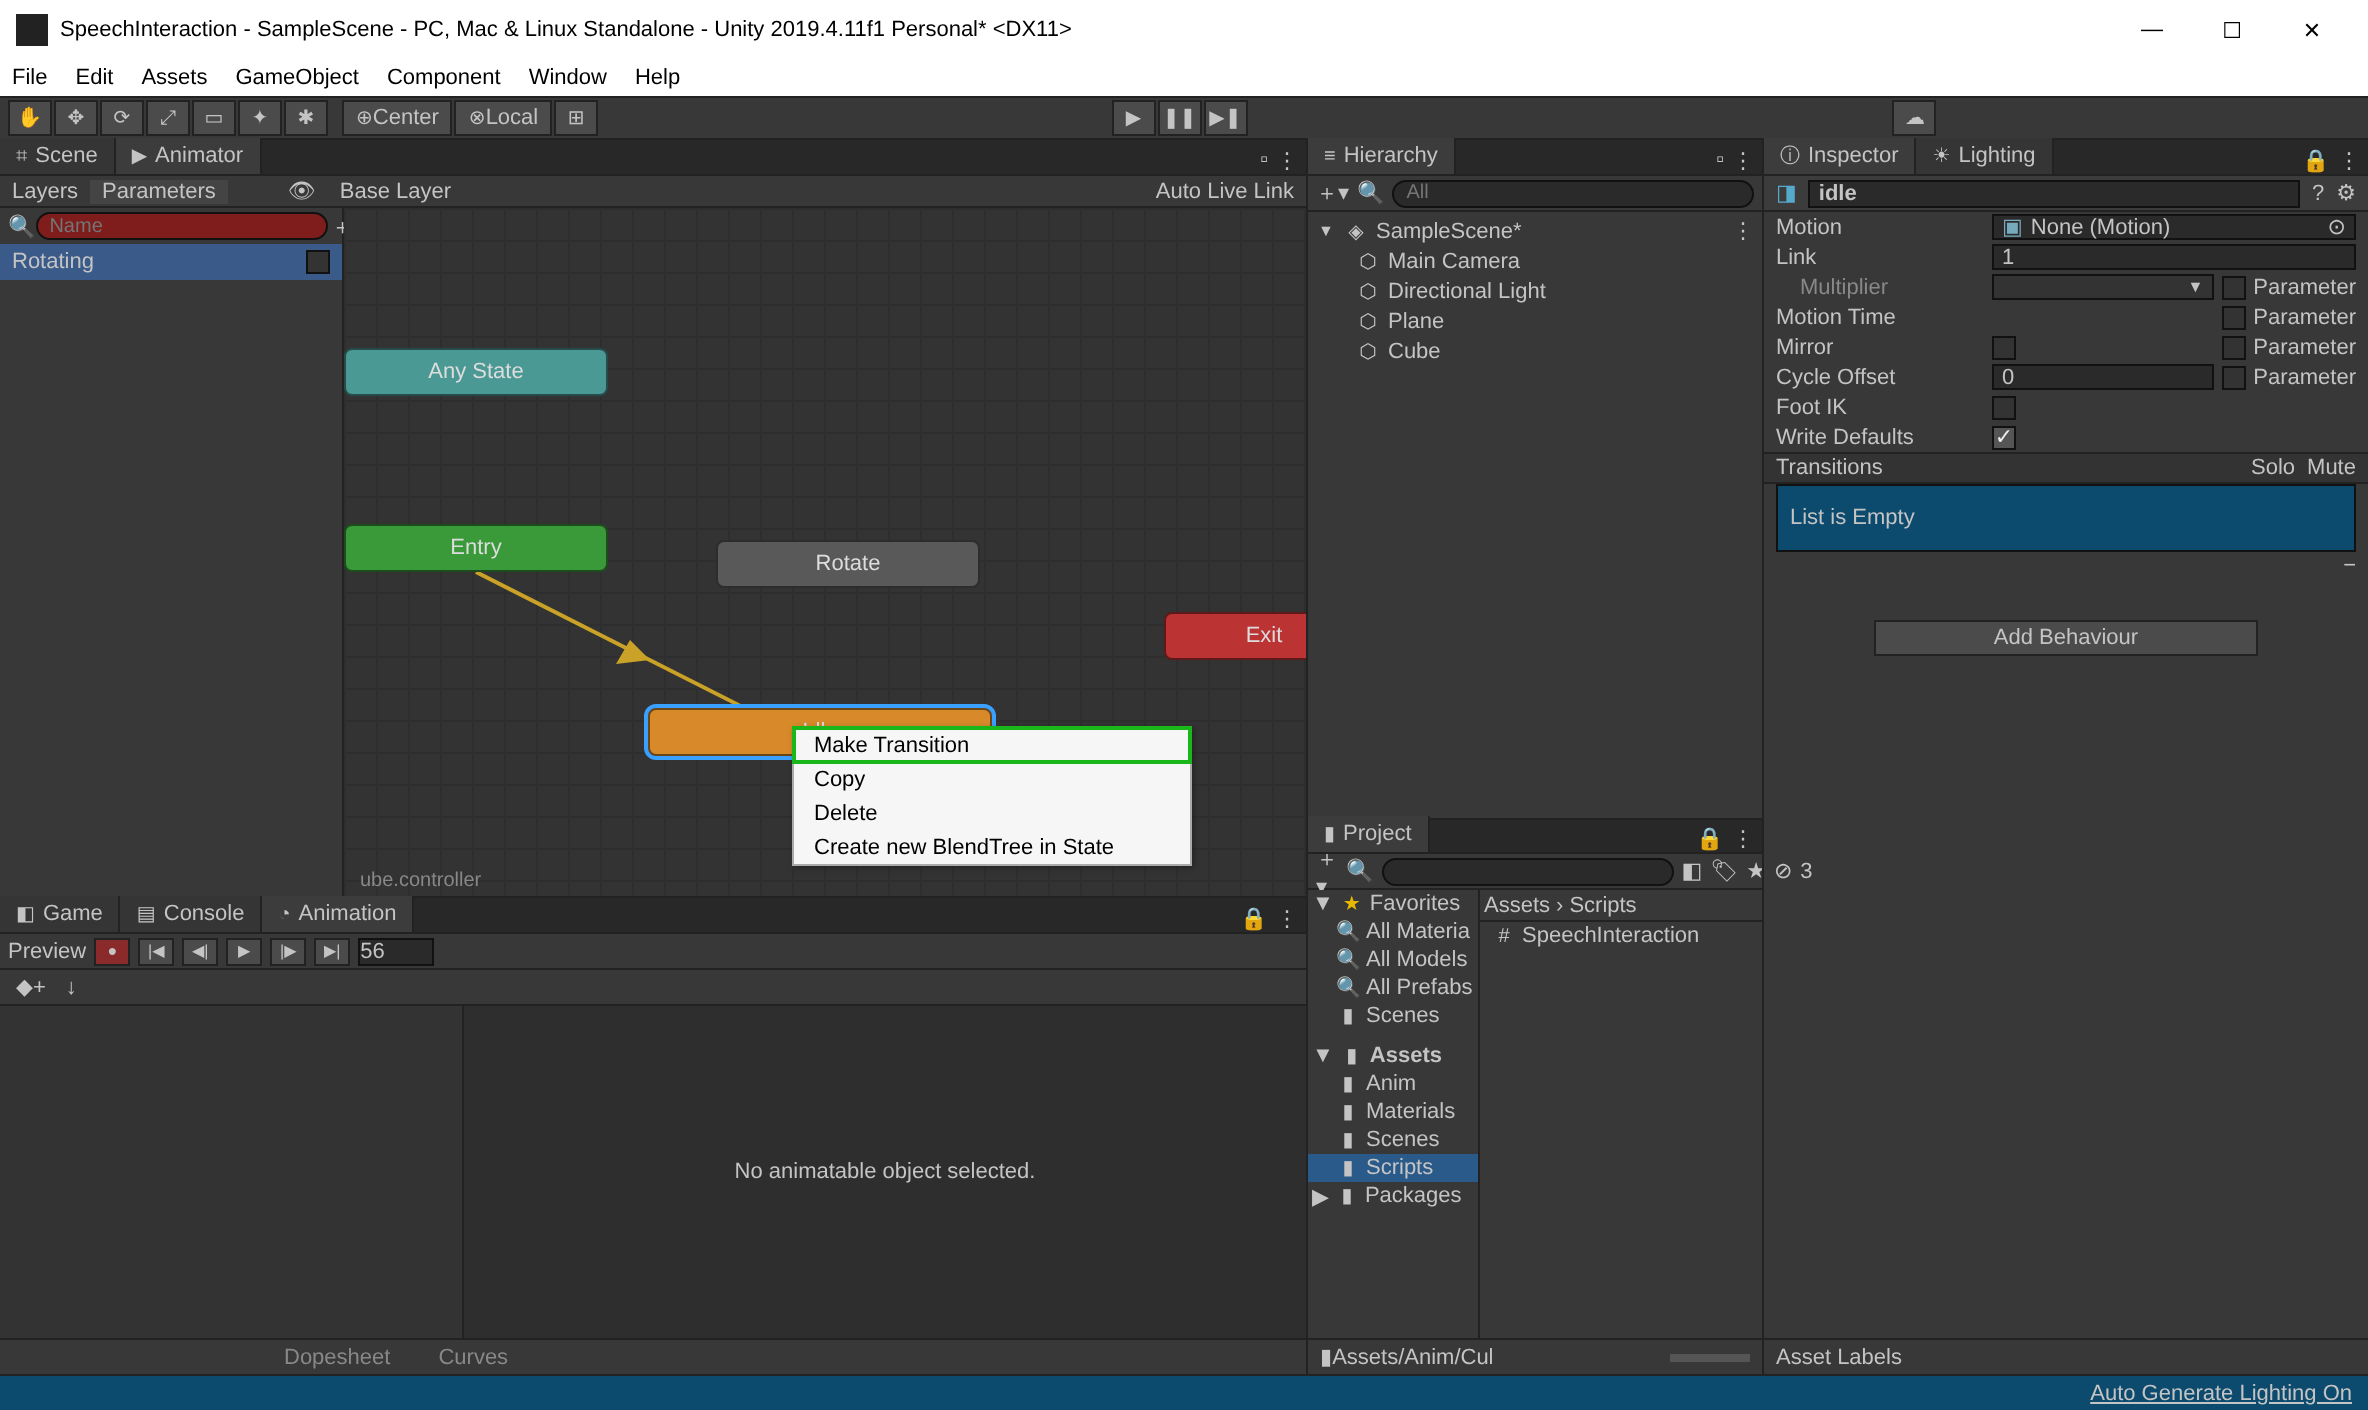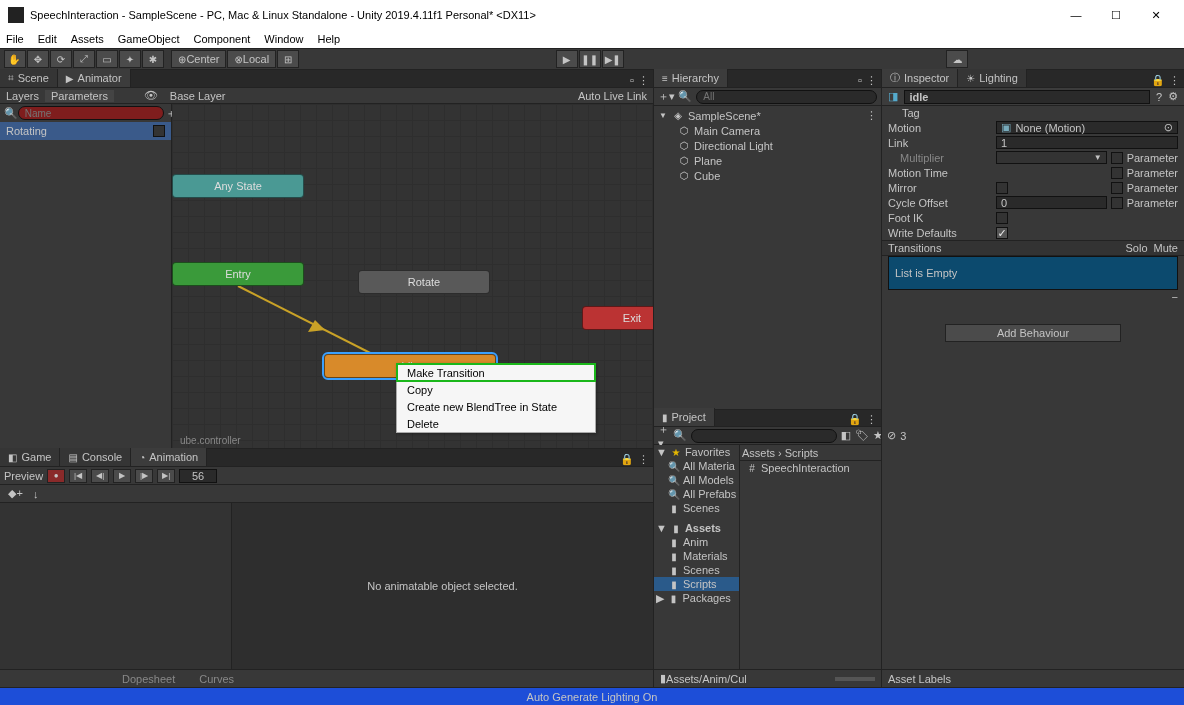--- a/index.html
+++ b/index.html
@@ -59,29 +59,29 @@
 
 .context-menu { position: absolute; left: 224px; top: 259px; width: 200px; background: #f6f6f6; border: 1px solid #aaa; box-shadow: 1px 1px 3px rgba(0,0,0,0.3); }
 .context-menu .item { height: 17px; display: flex; align-items: center; padding: 0 10px; color: #000; }
 .context-menu .item.disabled { color: #999; }
 .context-menu .item.hl { outline: 2px solid #1ab71a; outline-offset: -1px; }
 
 
 .anim-bottom { flex: 1; border-top: 1px solid #222; display: flex; flex-direction: column; min-height: 0; }
 .anim-controls { height: 18px; display: flex; align-items: center; padding: 0 4px; gap: 4px; background: #383838; border-bottom: 1px solid #222; }
 .anim-controls .tctl { width: 18px; height: 14px; background: #4b4b4b; border: 1px solid #222; display: flex; align-items: center; justify-content: center; font-size: 8px; }
-.anim-controls .frame { width: 38px; background: #2a2a2a; border: 1px solid #111; height: 14px; text-align: center; }
+.anim-controls .frame { width: 38px; background: #2a2a2a; border: 1px solid #111; height: 14px; }
 .timeline-ruler { flex: 1; height: 14px; background: #2e2e2e; position: relative; }
 .timeline-ruler .tick { position: absolute; top: 2px; font-size: 9px; color: #888; }
 
 .anim-sub { height: 18px; display: flex; align-items: center; padding: 0 8px; gap: 10px; background: #383838; border-bottom: 1px solid #222; }
 .anim-body { flex: 1; display: flex; }
 .anim-left { width: 232px; background: #333; border-right: 1px solid #222; }
 .anim-right { flex: 1; background: #2e2e2e; display: flex; align-items: center; justify-content: center; color: #888; }
-.anim-foot { height: 18px; display: flex; align-items: center; background: #383838; border-top: 1px solid #222; }
+.anim-foot { height: 18px; display: flex; align-items: center; background: #383838; border-top: 1px solid #222; padding-left: 20px; }
 .anim-foot .sub { padding: 0 12px; color: #888; }
 
 
 .panel-tools { height: 18px; display: flex; align-items: center; padding: 0 4px; gap: 4px; background: #383838; border-bottom: 1px solid #222; }
 .panel-tools input { flex: 1; background: #2a2a2a; border: 1px solid #111; border-radius: 8px; height: 14px; padding: 0 6px; color: #aaa; font-size: 10px; }
 .tree { padding: 2px 0; }
 .tree-row { height: 15px; display: flex; align-items: center; padding: 0 4px; gap: 4px; }
 .tree-row .fold { width: 10px; text-align: center; font-size: 8px; }
 .tree-row .cicon { width: 12px; text-align: center; font-size: 10px; }
 .tree-row.indent1 { padding-left: 24px; }
@@ -99,24 +99,24 @@
 .insp-head { height: 18px; display: flex; align-items: center; padding: 0 6px; gap: 6px; background: #3c3c3c; border-bottom: 1px solid #222; }
 .insp-head input { flex: 1; background: #2a2a2a; border: 1px solid #111; height: 14px; padding: 0 4px; color: #c4c4c4; font-weight: bold; }
 .insp-tag { height: 14px; display: flex; align-items: center; padding: 0 20px; }
 .prop { height: 15px; display: flex; align-items: center; padding: 0 6px; }
 .prop .label { width: 108px; }
 .prop .field { flex: 1; background: #2a2a2a; border: 1px solid #111; height: 13px; padding: 0 4px; display: flex; align-items: center; }
 .prop .cb { width: 12px; height: 12px; background: #333; border: 1px solid #111; }
 .prop .plabel { margin-left: auto; }
 .insp-sect { height: 16px; background: #333; border-top: 1px solid #222; border-bottom: 1px solid #222; display: flex; align-items: center; padding: 0 6px; }
 .insp-list { height: 34px; background: #0c4a6e; border: 1px solid #111; margin: 0 6px; padding: 0 6px; display: flex; align-items: center; color: #888; }
-.addbeh { display: block; margin: 20px auto; width: 176px; height: 18px; background: #4b4b4b; border: 1px solid #222; text-align: center; line-height: 16px; }
-
-
-.footer { height: 18px; background: #1d4ed8; border-top: 1px solid #222; display: flex; align-items: center; justify-content: center; padding: 0 8px; }
+.addbeh { display: block; margin: 20px auto; width: 192px; height: 18px; background: #4b4b4b; border: 1px solid #222; text-align: center; line-height: 16px; }
+
+
+.footer { height: 18px; background: #0c4a6e; border-top: 1px solid #222; display: flex; align-items: center; justify-content: flex-end; padding: 0 8px; text-decoration: underline; }
 
 </style>
 </head>
 <body>
 
 <div class="titlebar">
   <div class="icon"></div>
   <div class="title">SpeechInteraction - SampleScene - PC, Mac &amp; Linux Standalone - Unity 2019.4.11f1 Personal* &lt;DX11&gt;</div>
   <div class="wbtn">—</div>
   <div class="wbtn">☐</div>
@@ -215,22 +215,22 @@
             <polygon points="143,216 153,226 136,228" fill="#c9a227"></polygon>
           </svg>
           <div class="node anystate">Any State</div>
           <div class="node entry">Entry</div>
           <div class="node" id="node-rotate" style="background:#595959">Rotate</div>
           <div class="node exit">Exit</div>
           <div class="node idle">Idle</div>
           <div class="context-menu">
             <div class="item hl">Make Transition</div>
             <div class="item">Copy</div>
+            <div class="item">Delete</div>
             <div class="item">Create new BlendTree in State</div>
-            <div class="item">Delete</div>
           </div>
           <div class="graph-path">ube.controller</div>
         </div>
       </div>
     </div>
 
     <div class="anim-bottom">
       <div class="tabbar">
         <div class="tab">
             <span class="ticon">◧</span>
@@ -423,23 +423,20 @@
           <span>🔒</span>
           <span>⋮</span>
         </div>
     </div>
     <div class="insp-head">
       <span style="color:#5ac">◨</span>
       <input value="idle" style="">
       <span>?</span>
       <span>⚙</span>
     </div>
-    <div class="insp-tag">
-        <span>Tag</span>
-      </div>
 
     <div class="prop">
       <div class="label">Motion</div>
       <div class="field">
           <span style="color:#7ab">▣</span>
           <span style="margin-left:4px">None (Motion)</span>
           <span style="margin-left:auto">⊙</span>
         </div>
     </div>
     <div class="prop">

